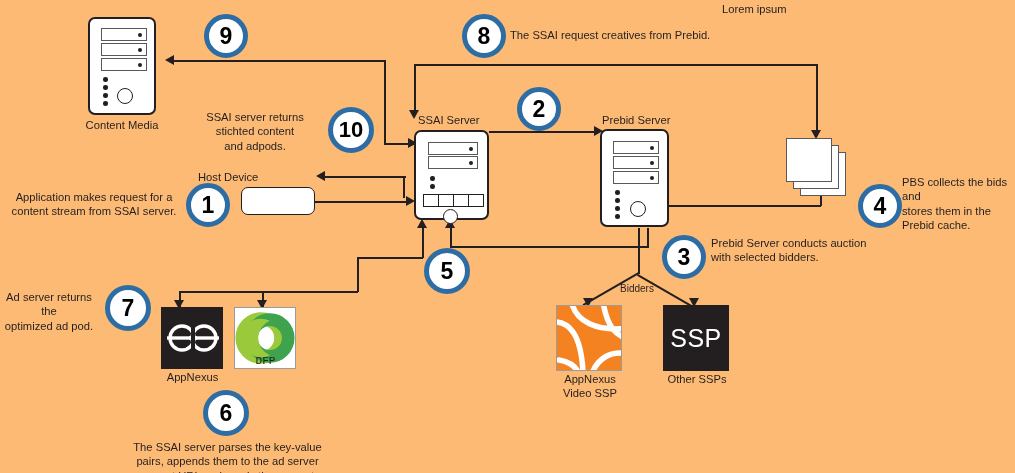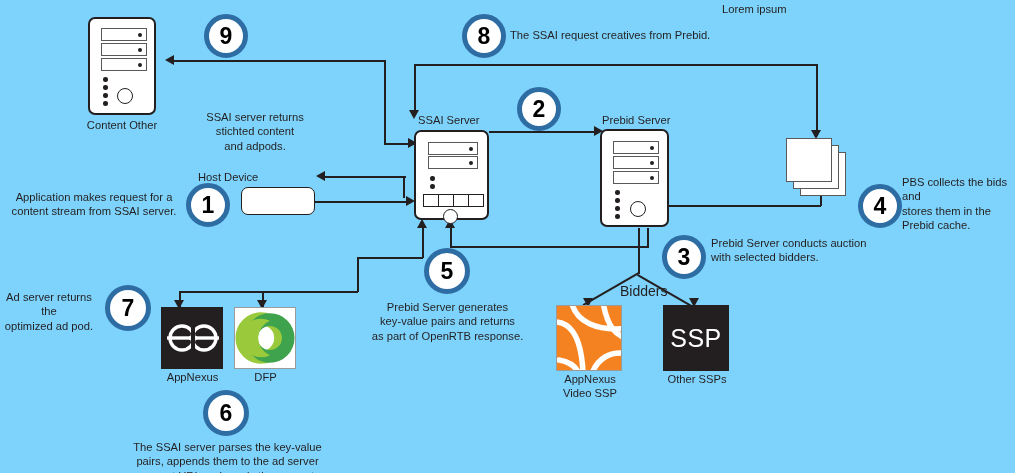--- a/index.html
+++ b/index.html
@@ -1,23 +1,23 @@
 <!DOCTYPE html>
 <html><head>
 <meta charset="utf-8">
 <style>
   html,body{margin:0;padding:0;background:#ffffff;}
   body{font-family:"Liberation Sans","DejaVu Sans",sans-serif;}
-  #stage{position:relative;width:1015px;height:473px;background:#7dd3fc;overflow:hidden;}
+  #stage{position:relative;width:1015px;height:473px;background:#fdba74;overflow:hidden;}
 
   .lbl{position:absolute;font-size:11.2px;color:#231f20;line-height:1.28;white-space:pre-line;}
   .lbl.r{text-align:center;}
   .lbl.c{text-align:center;}
   .cap{position:absolute;font-size:11.2px;color:#231f20;text-align:center;line-height:1.25;white-space:pre-line;}
-  .tiny{position:absolute;font-size:14px;color:#231f20;}
+  .tiny{position:absolute;font-size:10px;color:#231f20;}
 
   
   .badge{position:absolute;border-radius:50%;background:#fff;
          border:5px solid #2e6da4;display:flex;align-items:center;justify-content:center;
          font-weight:bold;color:#000;box-sizing:border-box;}
   .badge span{display:block;line-height:1;}
 
   
   .tower{position:absolute;border:2px solid #231f20;border-radius:7px;background:#fff;box-sizing:border-box;}
   .bay{position:absolute;border:1.5px solid #58595b;background:#fff;box-sizing:border-box;}
@@ -116,21 +116,21 @@
       </div>
     <div class="bay" style="left:11px;top:39px;width:46px;height:13px;">
         <i class="pd"></i>
       </div>
     <div class="dot" style="left:13px;top:58px;"></div>
     <div class="dot" style="left:13px;top:66px;"></div>
     <div class="dot" style="left:13px;top:74px;"></div>
     <div class="dot" style="left:13px;top:82px;"></div>
     <div class="pwr" style="left:27px;top:69px;width:14px;height:14px;"></div>
   </div>
-  <div class="cap" style="left:68px;top:118px;width:108px;">Content Other</div>
+  <div class="cap" style="left:68px;top:118px;width:108px;">Content Media</div>
 
   <div class="cap" style="left:198px;top:170px;width:120px;text-align:left;">Host Device</div>
   <div class="mdev" style="left:241px;top:187px;width:74px;height:28px;"></div>
 
   <div class="cap" style="left:418px;top:113px;width:120px;text-align:left;">SSAI Server</div>
   <div class="tower" style="left:414px;top:130px;width:75px;height:90px;">
     <div class="bay" style="left:12px;top:10px;width:50px;height:13px;">
         <i class="pd"></i>
       </div>
     <div class="bay" style="left:12px;top:24px;width:50px;height:13px;">
@@ -184,21 +184,21 @@
   </div>
   <div class="cap" style="left:150px;top:370px;width:85px;">AppNexus</div>
 
   <div class="tile" style="left:234px;top:307px;width:62px;height:62px;background:#fff;border:1px solid #9b9b9b;">
     <svg viewBox="0 0 62 62" width="60" height="60">
       <circle cx="27" cy="31" r="20" fill="none" stroke="#9ACA3C" stroke-width="13"></circle>
       <circle cx="36" cy="31" r="19" fill="none" stroke="#3FA34D" stroke-width="13"></circle>
       <path d="M27 11 a20 20 0 0 0 0 40 a20 20 0 0 0 9 -2.3 a19 19 0 0 1 0 -35.4 A20 20 0 0 0 27 11 z" fill="#9ACA3C"></path>
     </svg>
   </div>
-  <div class="cap" style="left:228px;top:370px;width:75px;">DFP</div>
+  <div class="cap" style="left:228px;top:354px;width:75px;font-family:Liberation Mono, monospace;">DFP</div>
 
   <div class="tile" style="left:556px;top:305px;width:66px;height:66px;background:#F58220;border:1px solid #9b9b9b;">
     <svg viewBox="0 0 66 66" width="66" height="66">
       <g fill="none" stroke="#ffffff" stroke-width="5.5" stroke-linecap="round">
         <path d="M-6 16 C 12 14, 24 28, 26 66"></path>
         <path d="M14 -6 C 18 16, 40 26, 72 22"></path>
         <path d="M2 54 C 14 56, 22 62, 24 74"></path>
         <path d="M46 -4 C 50 20, 58 30, 74 34"></path>
         <path d="M34 70 C 40 52, 54 44, 72 48"></path>
       </g>
@@ -214,20 +214,23 @@
 
   <div class="badge" style="left:204px;top:14px;width:44px;height:44px;font-size:23px;">
       <span>9</span>
     </div>
 
   <div class="badge" style="left:462px;top:14px;width:44px;height:44px;font-size:23px;">
       <span>8</span>
     </div>
   <div class="lbl" style="left:510px;top:28px;width:300px;">The SSAI request creatives from Prebid.</div>
 
+  <div class="badge" style="left:328px;top:107px;width:46px;height:46px;font-size:22px;">
+      <span>10</span>
+    </div>
   <div class="lbl r" style="left:188px;top:110px;width:134px;">SSAI server returns
 stichted  content
 and adpods.</div>
 
   <div class="badge" style="left:517px;top:87px;width:44px;height:44px;font-size:23px;">
       <span>2</span>
     </div>
 
   <div class="badge" style="left:186px;top:183px;width:44px;height:44px;font-size:23px;">
       <span>1</span>
@@ -244,23 +247,20 @@
 
   <div class="badge" style="left:662px;top:235px;width:44px;height:44px;font-size:23px;">
       <span>3</span>
     </div>
   <div class="lbl" style="left:711px;top:236px;width:210px;">Prebid Server conducts auction
 with selected bidders.</div>
 
   <div class="badge" style="left:424px;top:248px;width:46px;height:46px;font-size:23px;">
       <span>5</span>
     </div>
-  <div class="lbl c" style="left:370px;top:300px;width:155px;">Prebid Server generates
-key-value pairs and returns
-as part of OpenRTB response.</div>
 
   <div class="badge" style="left:105px;top:285px;width:46px;height:46px;font-size:23px;">
       <span>7</span>
     </div>
   <div class="lbl r" style="left:-2px;top:290px;width:102px;">Ad server returns the
 optimized ad pod.</div>
 
   <div class="badge" style="left:203px;top:390px;width:46px;height:46px;font-size:23px;">
       <span>6</span>
     </div>

